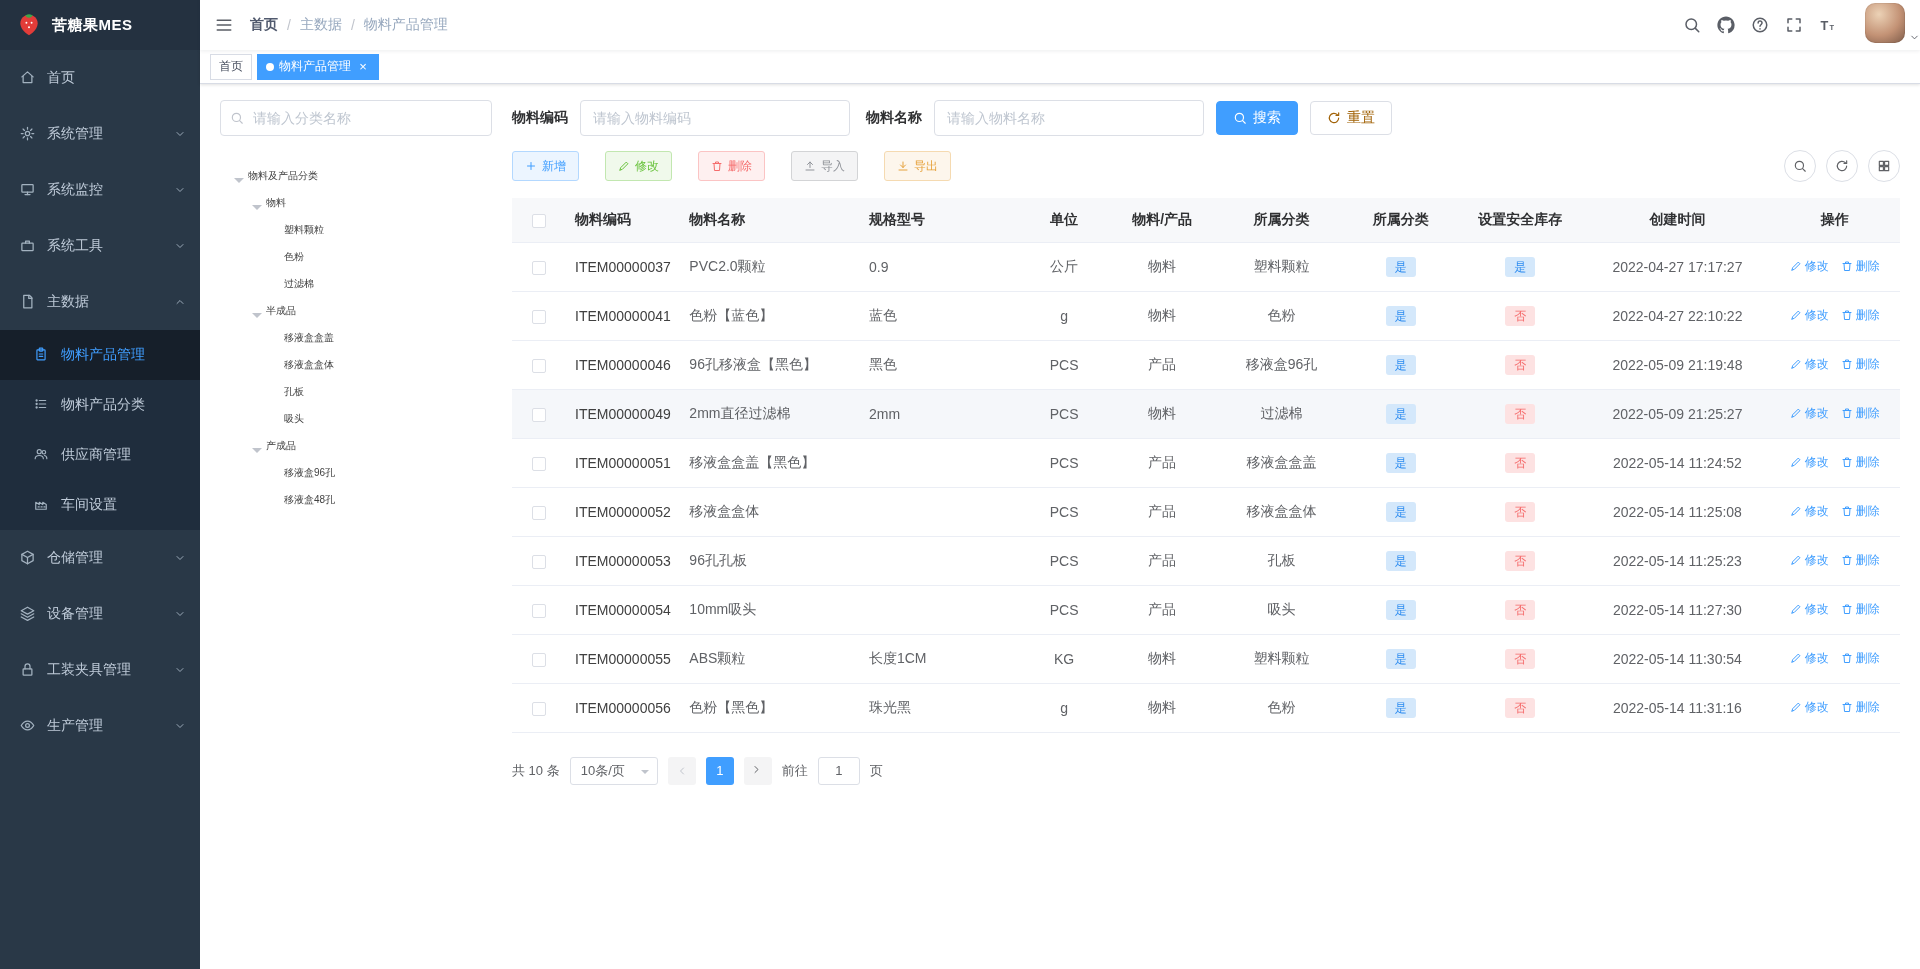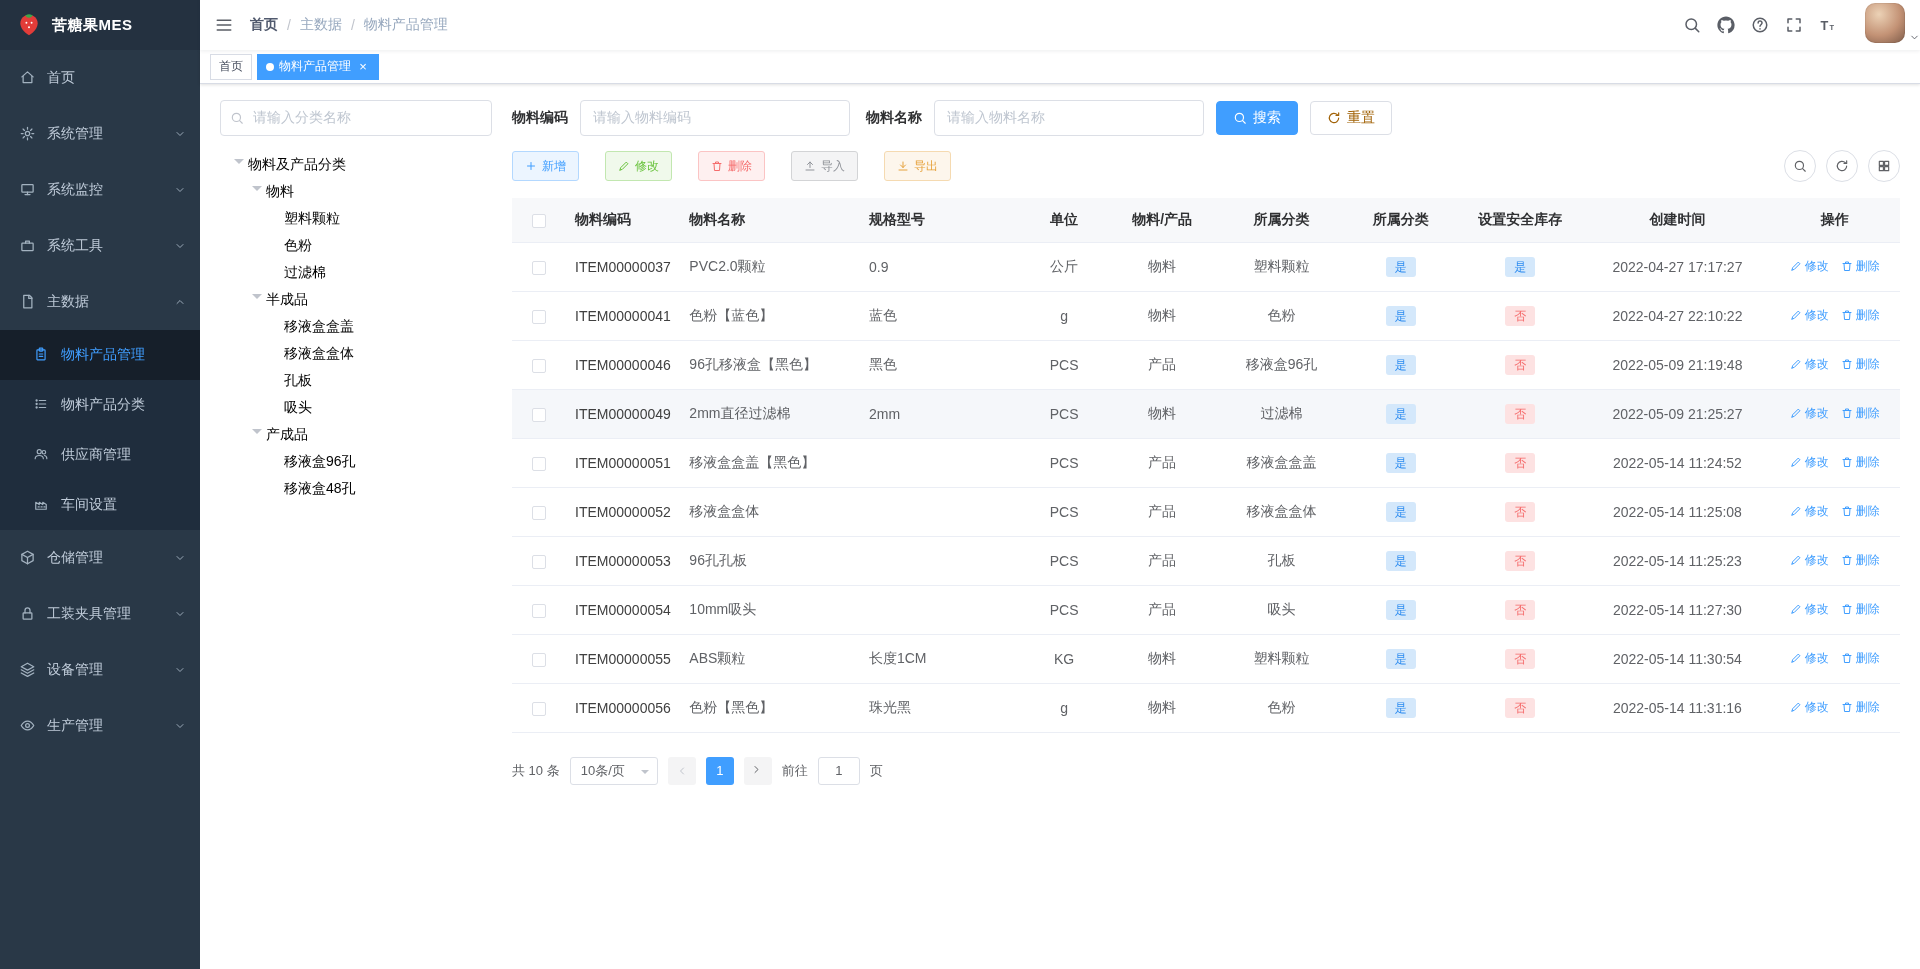--- a/index.html
+++ b/index.html
@@ -50,28 +50,28 @@
   .tag.active{background:#409eff;border-color:#409eff;color:#fff}
   .tag .dot{width:8px;height:8px;border-radius:50%;background:#fff;display:inline-block}
   .tag .close{font-size:13px;line-height:1;width:14px;text-align:center;border-radius:50%}
 
   
   .app-main{flex:1;display:flex;gap:20px;padding:16px 20px;background:#fff;overflow:hidden}
   .tree-panel{width:272px;flex-shrink:0}
   .content{flex:1;min-width:0}
 
   .el-input{position:relative;display:inline-flex;align-items:center}
-  .el-input input{height:36px;width:100%;border:1px solid #dcdfe6;border-radius:4px;padding:0 12px;font-size:14px;color:#606266;outline:none;background:#fff;font-family:Liberation Serif, serif}
+  .el-input input{height:36px;width:100%;border:1px solid #dcdfe6;border-radius:4px;padding:0 12px;font-size:14px;color:#606266;outline:none;background:#fff;font-family:Liberation Sans, sans-serif}
   .el-input input::placeholder{color:#bfc6d0}
   .tree-search{width:100%;margin-bottom:20px}
   .tree-search input{padding-left:32px}
   .tree-search .prefix{position:absolute;left:10px;color:#c0c4cc}
   .tree-search .prefix svg{width:14px;height:14px}
 
-  .tree-row{height:27px;display:flex;align-items:flex-start;color:#000000;font-size:14px;cursor:pointer;white-space:nowrap}
+  .tree-row{height:27px;display:flex;align-items:flex-end;color:#404040;font-size:10px;cursor:pointer;white-space:nowrap}
   .tree-caret{width:18px;display:inline-flex;justify-content:center;align-items:center;flex-shrink:0}
   .tree-caret::before{content:"";border:5px solid transparent;border-top-color:#c0c4cc;border-bottom:0;margin-top:3px}
   .tree-caret.empty::before{border:none}
 
   .filter-row{display:flex;align-items:center;gap:12px;margin-bottom:14px}
   .filter-label{font-weight:700;color:#303133;font-size:14px;margin-left:4px}
   .filter-label:first-child{margin-left:0}
   .filter-row .el-input{width:270px}
   .btn{height:34px;padding:0 16px;border-radius:4px;font-size:14px;display:inline-flex;align-items:center;gap:6px;cursor:pointer;border:1px solid transparent;font-family:inherit}
   .btn svg{width:14px;height:14px}
@@ -257,40 +257,40 @@
           <span class="mi-label">仓储管理</span>
           <span class="mi-arrow">
             <svg viewBox="0 0 24 24" fill="none" stroke="currentColor" stroke-width="2" stroke-linecap="round" stroke-linejoin="round">
               <path d="M6 9l6 6 6-6"></path>
             </svg>
           </span>
         </div>
         <div class="menu-item">
           <span class="ic">
             <svg viewBox="0 0 24 24" fill="none" stroke="currentColor" stroke-width="2" stroke-linecap="round" stroke-linejoin="round">
-              <rect x="5" y="11" width="14" height="10" rx="1"></rect>
-              <path d="M8 11V7a4 4 0 0 1 8 0v4"></path>
-            </svg>
-          </span>
-          <span class="mi-label">工装夹具管理</span>
-          <span class="mi-arrow">
-            <svg viewBox="0 0 24 24" fill="none" stroke="currentColor" stroke-width="2" stroke-linecap="round" stroke-linejoin="round">
-              <path d="M6 9l6 6 6-6"></path>
-            </svg>
-          </span>
-        </div>
-        <div class="menu-item">
-          <span class="ic">
-            <svg viewBox="0 0 24 24" fill="none" stroke="currentColor" stroke-width="2" stroke-linecap="round" stroke-linejoin="round">
               <path d="M12 2l10 5.5L12 13 2 7.5z"></path>
               <path d="M2 12.5L12 18l10-5.5"></path>
               <path d="M2 17.5L12 23l10-5.5"></path>
             </svg>
           </span>
           <span class="mi-label">设备管理</span>
+          <span class="mi-arrow">
+            <svg viewBox="0 0 24 24" fill="none" stroke="currentColor" stroke-width="2" stroke-linecap="round" stroke-linejoin="round">
+              <path d="M6 9l6 6 6-6"></path>
+            </svg>
+          </span>
+        </div>
+        <div class="menu-item">
+          <span class="ic">
+            <svg viewBox="0 0 24 24" fill="none" stroke="currentColor" stroke-width="2" stroke-linecap="round" stroke-linejoin="round">
+              <rect x="5" y="11" width="14" height="10" rx="1"></rect>
+              <path d="M8 11V7a4 4 0 0 1 8 0v4"></path>
+            </svg>
+          </span>
+          <span class="mi-label">工装夹具管理</span>
           <span class="mi-arrow">
             <svg viewBox="0 0 24 24" fill="none" stroke="currentColor" stroke-width="2" stroke-linecap="round" stroke-linejoin="round">
               <path d="M6 9l6 6 6-6"></path>
             </svg>
           </span>
         </div>
         <div class="menu-item">
           <span class="ic">
             <svg viewBox="0 0 24 24" fill="none" stroke="currentColor" stroke-width="2" stroke-linecap="round" stroke-linejoin="round">
               <path d="M2 12s4-7 10-7 10 7 10 7-4 7-10 7S2 12 2 12z"></path>

